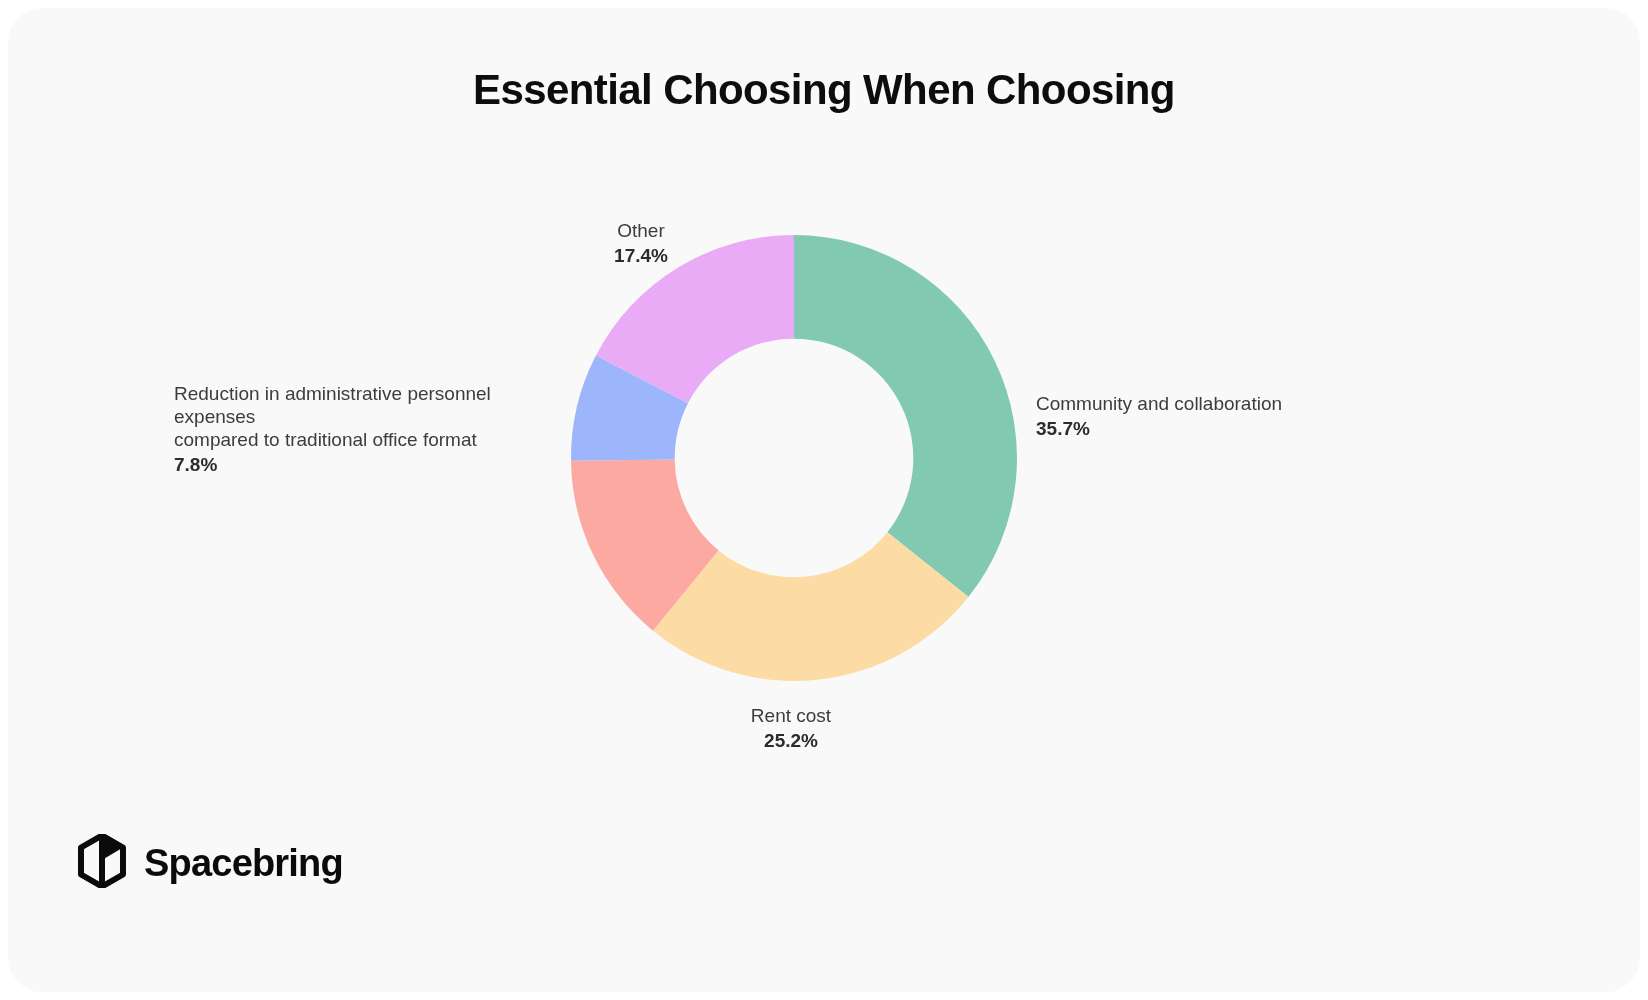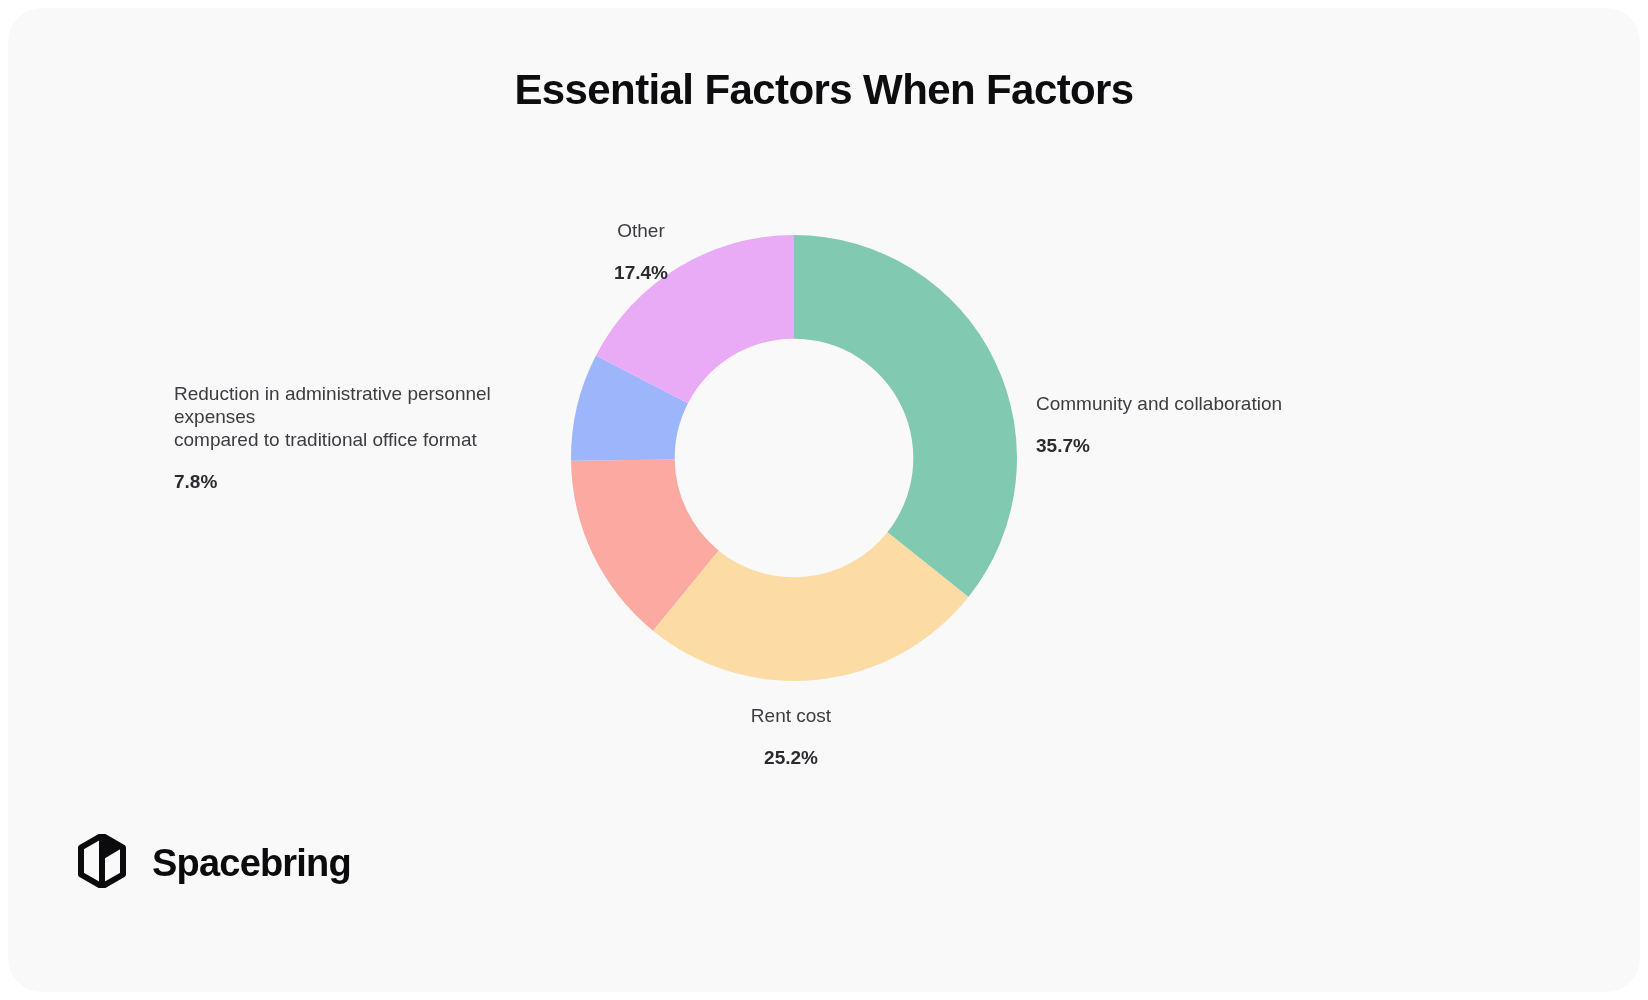--- a/index.html
+++ b/index.html
@@ -56,21 +56,21 @@
     color: #3c3c41;
     font-size: 19px;
     line-height: 23px;
     font-family: "Liberation Sans", sans-serif;
     font-weight: 400;
   }
   .slice-label .pct {
     display: block;
     font-weight: 700;
     color: #2b2b30;
-    margin-top: 19px;
+    margin-top: 2px;
   }
   .slice-label .lbl {
     display: block;
   }
   #label-community {
     left: 1028px;
     top: 384px;
     width: 300px;
     text-align: left;
   }
@@ -98,37 +98,37 @@
     top: 211px;
     width: 242px;
     text-align: center;
   }
   #brand {
     position: absolute;
     left: 70px;
     top: 826px;
     display: flex;
     align-items: center;
-    gap: 26px;
+    gap: 18px;
   }
   #brand-name {
     font-size: 38px;
     font-weight: 700;
     letter-spacing: -0.8px;
     color: #0b0b0d;
     font-family: "Liberation Sans", sans-serif;
   }
 </style>
 </head>
 <body>
 
 <div id="card">
 
   <div id="chart-title">
-    <span class="title-line">Essential Factors When Factors</span>
+    <span class="title-line">Essential Choosing When Choosing</span>
   </div>
 
   <div id="donut-wrap">
     <svg id="donut-svg" viewBox="0 0 460 460">
       <g transform="translate(230,230)">
 
         <path fill="#81c9b1" d="M 0.00 -223.00 A 223 223 0 0 1 174.47 138.88 L 93.34 74.30 A 119.305 119.305 0 0 0 0.00 -119.31 Z"></path>
 
         <path fill="#fcdca4" d="M 174.47 138.88 A 223 223 0 0 1 -141.06 172.71 L -75.47 92.40 A 119.305 119.305 0 0 0 93.34 74.30 Z"></path>
 

